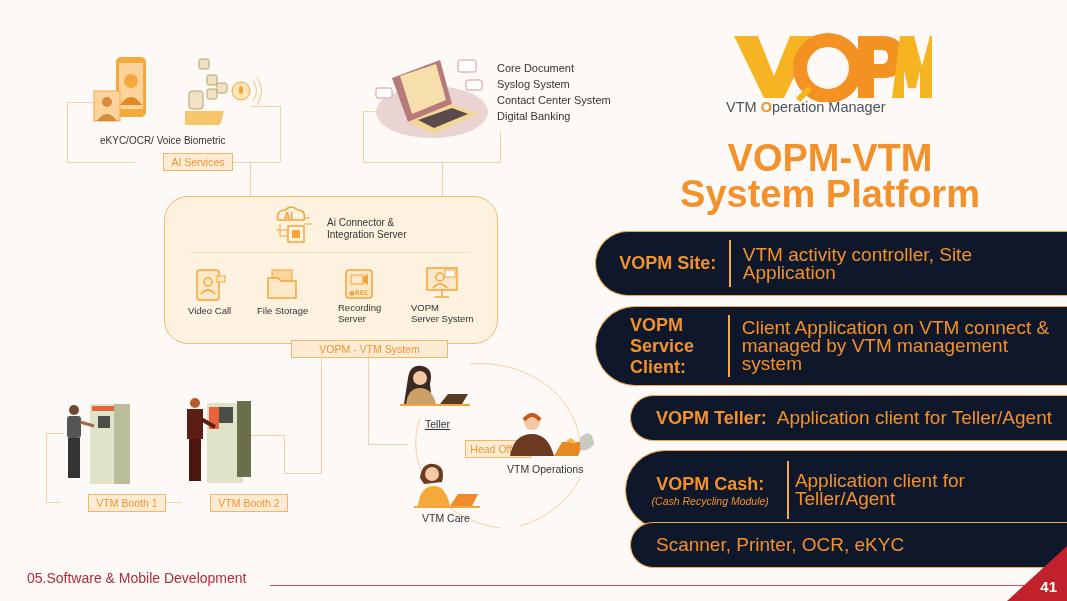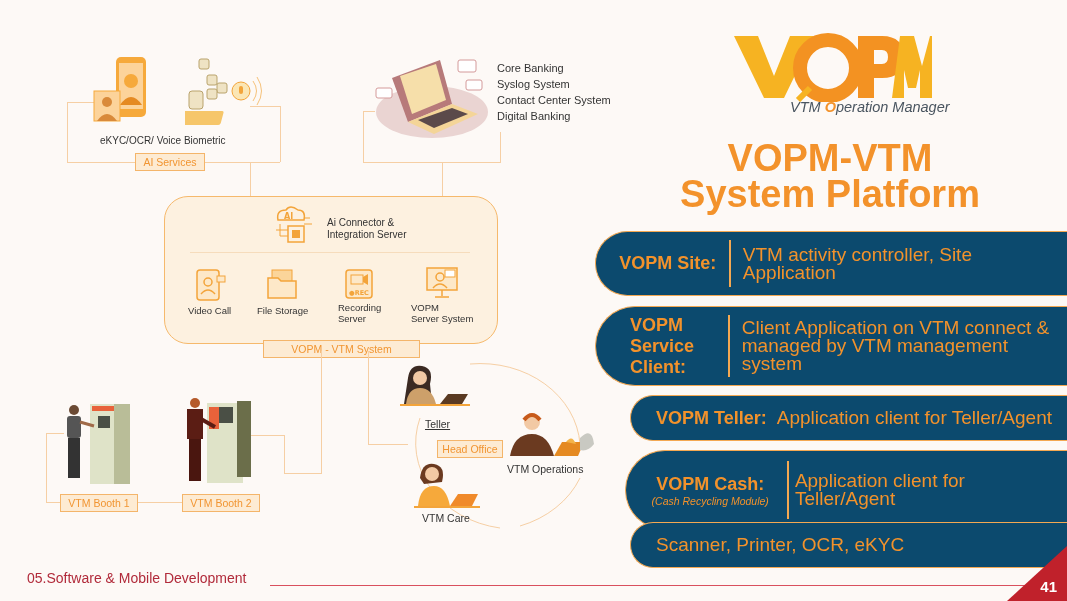--- a/index.html
+++ b/index.html
@@ -16,50 +16,51 @@
   .hline { height: 1px; }
   .tag {
     position: absolute;
     background: #fdebd3;
     border: 1px solid #f4b56a;
     color: #f19532;
     font-size: 10.5px;
     text-align: center;
     line-height: 16px;
     white-space: nowrap;
+    margin-left: 28px;
   }
   .label { position: absolute; font-size: 9.5px; color: #333; text-align: left; white-space: nowrap; }
   .ext-list { position: absolute; font-size: 11px; color: #333; line-height: 16px; }
   
   .sys-box {
     position: absolute; left: 164px; top: 196px; width: 334px; height: 148px;
     border: 1.5px solid #f6b96c; border-radius: 24px;
     background: #fdf1e0;
   }
   .sys-divider { position: absolute; left: 190px; top: 252px; width: 280px; height: 1px; background: #f6dcbc; }
   
   .title {
     position: absolute; left: 640px; top: 140px; width: 380px;
     text-align: center; color: #f3922b; font-weight: bold;
     font-size: 38px; line-height: 36px;
   }
   .pill {
     position: absolute; border: 1.5px solid #f4a852; border-right: none;
-    border-radius: 48px 0 0 48px; background: #0c4a6e;
+    border-radius: 48px 0 0 48px; background: #0f172a;
     display: flex; align-items: center;
   }
   .pill-name { color: #f3922b; font-weight: bold; font-size: 18px; line-height: 21px; text-align: center; }
   .pill-sep { width: 1.5px; background: #f4a852; align-self: stretch; margin: 8px 12px; }
   .pill-desc { color: #f3922b; font-size: 19px; line-height: 18px; }
   .pill-sub { color: #f3922b; font-style: italic; font-size: 10.5px; text-align: center; }
   .footer-text { position: absolute; left: 27px; top: 570px; font-size: 14px; color: #b12a3a; }
   .footer-line { position: absolute; left: 270px; top: 585px; width: 770px; height: 1px; background: #d9505e; }
   .page-corner { position: absolute; right: 0; bottom: 0; width: 60px; height: 55px; }
   .page-num { position: absolute; right: 10px; bottom: 6px; color: #fff; font-size: 15px; font-weight: bold; }
-  .logo-text { position: absolute; left: 790px; top: 99px; font-size: 14.5px; color: #4a5560; white-space: nowrap; font-style: italic; }
+  .logo-text { position: absolute; left: 726px; top: 99px; font-size: 14.5px; color: #4a5560; white-space: nowrap; }
   .logo-text .o { color: #f3922b; font-weight: bold; }
 </style>
 </head>
 <body>
 
 <div class="line hline" style="left:67px;top:102px;width:30px;"></div>
 <div class="line vline" style="left:67px;top:102px;height:60px;"></div>
 <div class="line hline" style="left:67px;top:162px;width:68px;"></div>
 <div class="line hline" style="left:205px;top:162px;width:75px;"></div>
 <div class="line vline" style="left:280px;top:106px;height:56px;"></div>
@@ -101,21 +102,21 @@
   <ellipse cx="62" cy="64" rx="56" ry="26" fill="#ead4d2"></ellipse>
   <path d="M22 30 L70 12 L82 56 L38 74 Z" fill="#b77a7a"></path>
   <path d="M30 28 L66 16 L76 52 L42 66 Z" fill="#f6dfaa"></path>
   <path d="M38 74 L82 56 L108 66 L64 86 Z" fill="#f4d598"></path>
   <path d="M48 72 L82 60 L98 66 L64 80 Z" fill="#5b4a4a"></path>
   <rect x="88" y="12" width="18" height="12" rx="2" fill="#fff" stroke="#d49a9a"></rect>
   <rect x="6" y="40" width="16" height="10" rx="2" fill="#fff" stroke="#d49a9a"></rect>
   <rect x="96" y="32" width="16" height="10" rx="2" fill="#fff" stroke="#d49a9a"></rect>
 </svg>
 <div class="ext-list" style="left:497px;top:60px;">
-  <div>Core Banking</div>
+  <div>Core Document</div>
   <div>Syslog System</div>
   <div>Contact Center System</div>
   <div>Digital Banking</div>
 </div>
 
 <div class="sys-box"></div>
 <svg class="abs" style="left:272px;top:206px;" width="42" height="40">
   <path d="M6 14 Q4 4 14 4 Q18 -2 26 4 Q34 4 32 14 Z" fill="none" stroke="#f3a43a" stroke-width="1.5"></path>
   <text x="12" y="13" font-size="8" fill="#f3a43a" font-family="DejaVu Sans, sans-serif" font-weight="bold">AI</text>
   <rect x="16" y="20" width="16" height="16" fill="none" stroke="#f3a43a" stroke-width="1.5"></rect>

